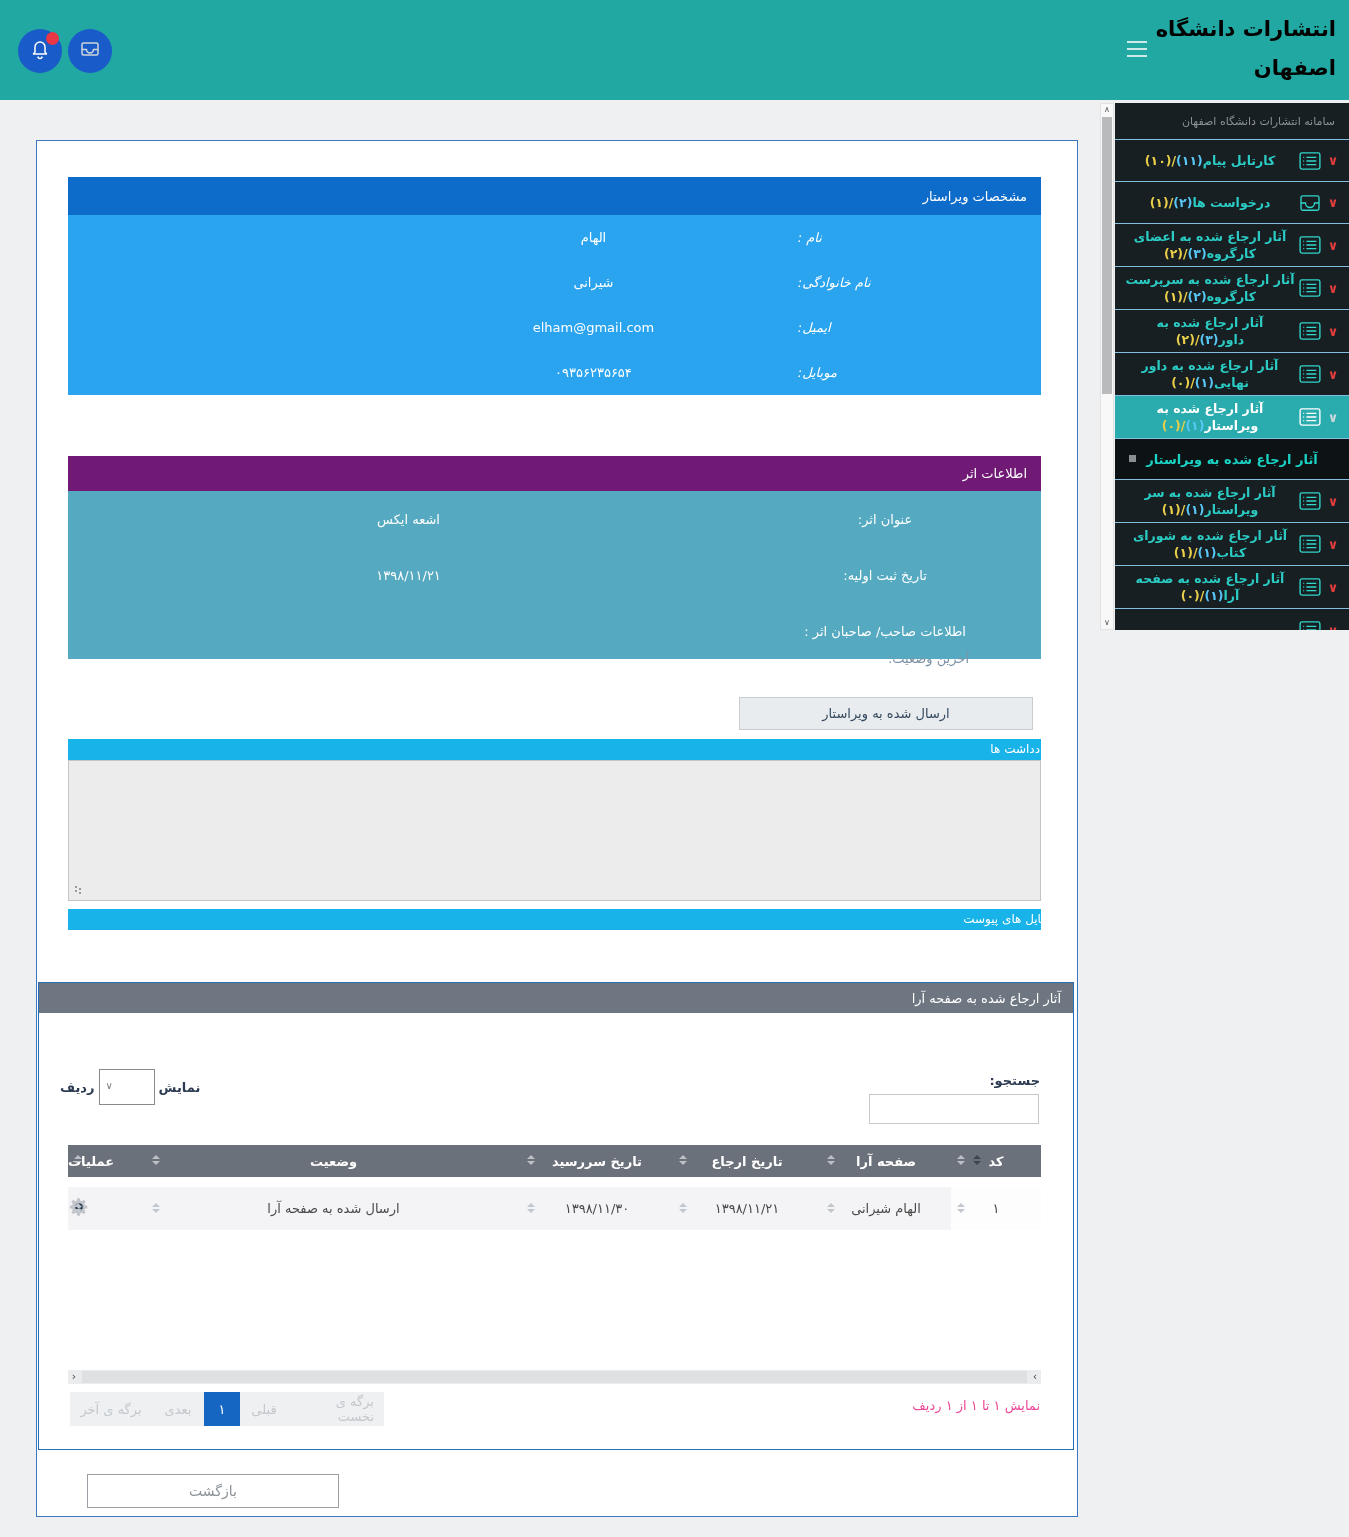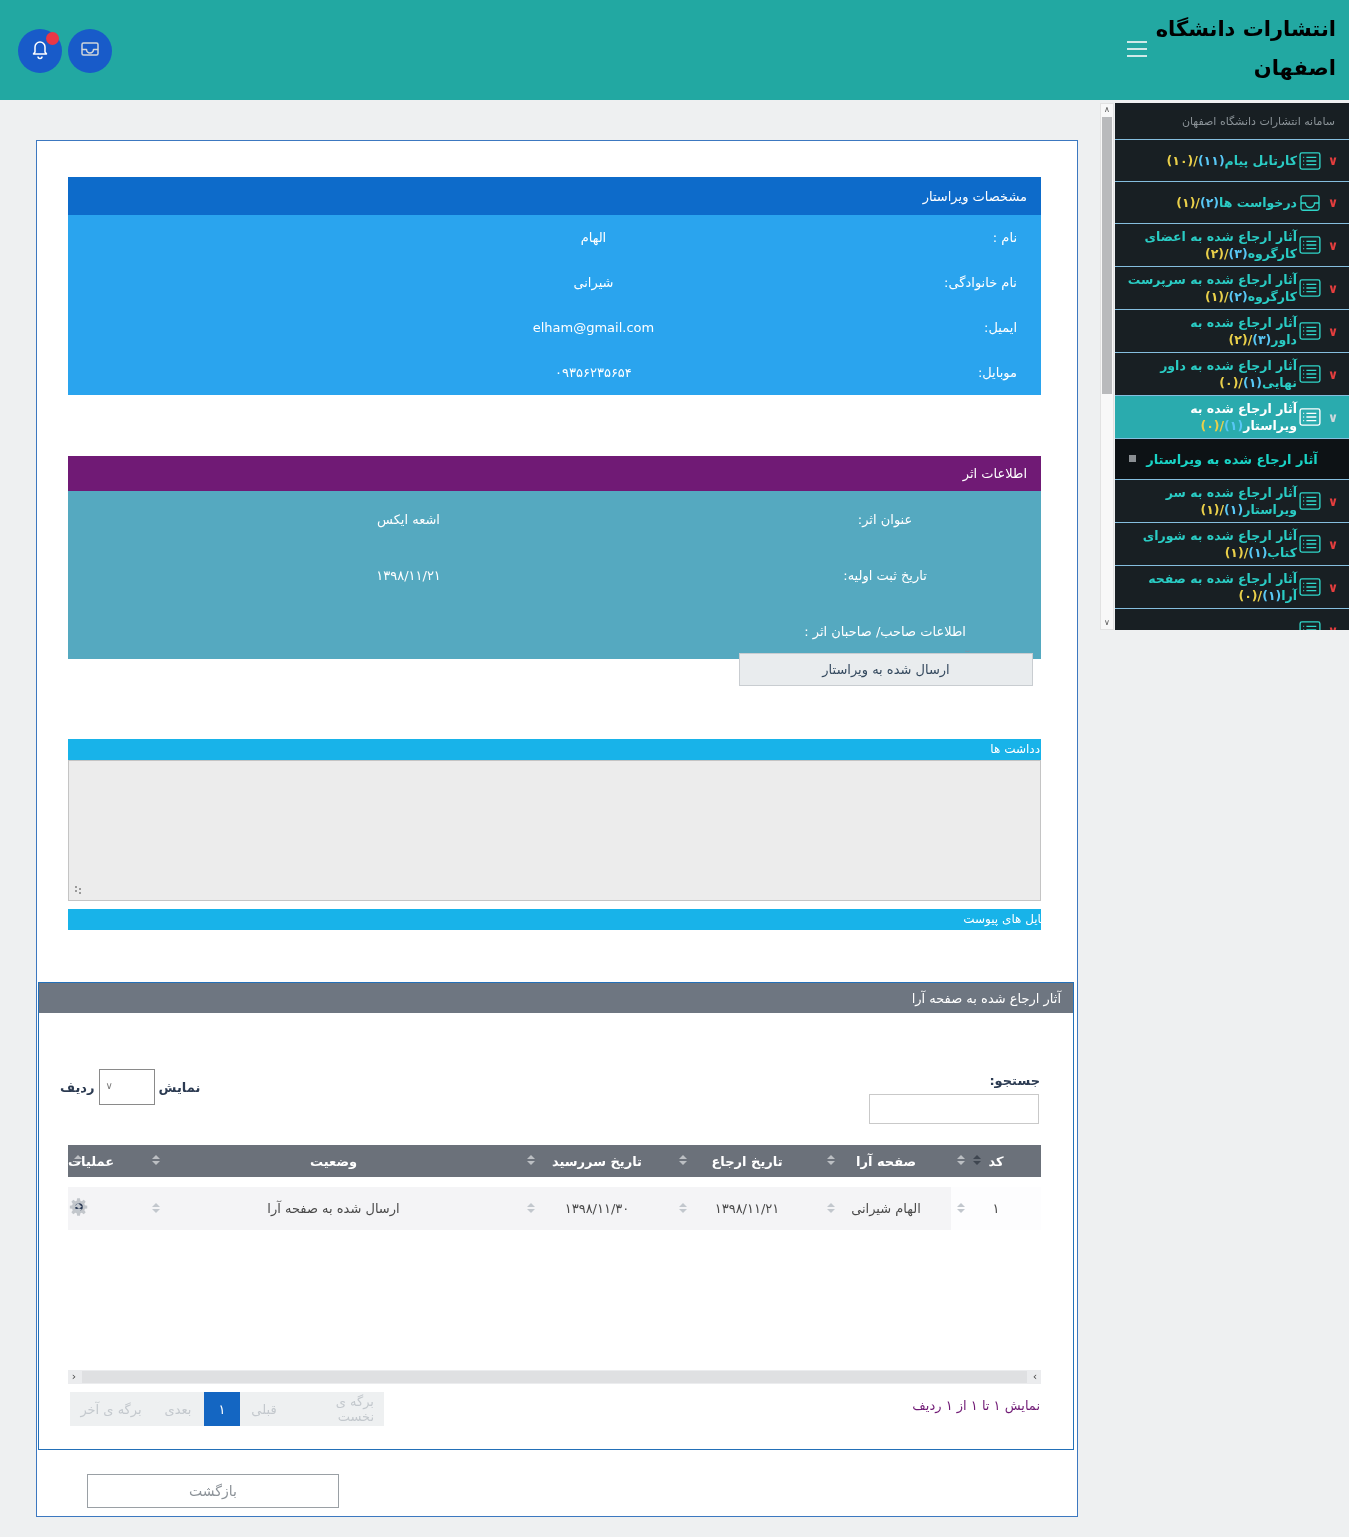--- a/index.html
+++ b/index.html
@@ -15,21 +15,21 @@
   .circle-bell { left:18px; }
   .circle-mail { left:68px; }
   .red-dot { position:absolute; right:3px; top:3px; width:13px; height:13px; border-radius:50%; background:#e93746; }
 
   
   .sidebar { position:absolute; right:0; top:103px; width:234px; height:527px; background:#181f23; overflow:hidden; }
   .sb-brand { height:37px; display:flex; align-items:center; justify-content:flex-start; padding-right:14px; color:#8b9398; font-size:11px; border-bottom:1px solid #85bede; }
   .sb-item { min-height:42px; display:flex; align-items:center; border-bottom:1px solid #85bede; padding:4px 6px 4px 4px; cursor:pointer; background:#181f23; }
   .sb-caret { color:#e53e3e; font-weight:bold; font-size:13px; width:20px; text-align:center; flex:0 0 20px; }
   .sb-ico { flex:0 0 26px; display:flex; justify-content:center; }
-  .sb-label { flex:1; text-align:right; color:#2accc4; font-size:12.5px; font-weight:bold; line-height:17px; padding-left:4px; }
+  .sb-label { flex:1; text-align:center; color:#2accc4; font-size:12.5px; font-weight:bold; line-height:17px; padding-left:4px; }
   .c1 { color:#58c7f5; } .c2 { color:#e9cf4a; } .csep { color:#e9cf4a; }
   .sb-item.active { background:#2aabae; }
   .sb-item.active .sb-label { color:#ffffff; }
   .sb-item.active .sb-caret { color:#cfd8dc; }
   .sb-sub { min-height:41px; background:#0d1215; display:flex; align-items:center; position:relative; border-bottom:1px solid #85bede; cursor:pointer; }
   .sb-sub .sb-sub-label { flex:1; text-align:center; color:#19d3c5; font-size:13px; font-weight:bold; }
   .sb-sub .bullet { position:absolute; left:14px; top:50%; margin-top:-4px; width:7px; height:7px; background:#8a8f93; }
   .sb-item.partial { border-bottom:none; }
 
   
@@ -39,31 +39,31 @@
   .vscroll .thumb { position:absolute; left:1px; top:13px; width:10px; height:277px; background:#b9babc; }
 
   
   .main-panel { position:absolute; left:36px; top:140px; width:1042px; height:1377px; background:#fff; border:1px solid #3c78c0; }
 
   .inner-panel { position:absolute; left:31px; width:973px; }
   .editor-panel { top:36px; }
   .panel-head { height:38px; background:#0d6bca; color:#fff; font-size:13px; display:flex; align-items:center; padding-right:14px; }
   .editor-body { background:#2aa4ee; }
   .f-row { height:45px; display:flex; align-items:center; color:#fff; font-size:13px; }
-  .f-label { width:25%; padding-right:24px; text-align:right; }
+  .f-label { width:25%; padding-right:24px; text-align:left;font-style:italic; }
   .f-value { width:42%; text-align:center; }
   .work-panel { top:315px; }
   .work-head { height:35px; background:#701a75; }
   .work-body { background:#55a9c0; }
   .w-row { height:56px; display:flex; align-items:center; color:#fff; font-size:13px; }
   .w-label { width:30%; padding-right:20px; text-align:center; }
   .w-value { flex:1; text-align:center; }
 
   .status-label { position:absolute; right:108px; top:510px; color:#7f93a6; font-size:13px; }
-  .status-box { position:absolute; right:44px; top:512px; width:294px; height:33px; background:#e9ecee; border:1px solid #c9cdd1; color:#34495e; font-size:13px; display:flex; align-items:center; justify-content:center; }
+  .status-box { position:absolute; right:44px; top:556px; width:294px; height:33px; background:#e9ecee; border:1px solid #c9cdd1; color:#34495e; font-size:13px; display:flex; align-items:center; justify-content:center; }
 
   .cyan-bar { position:absolute; left:31px; width:973px; height:21px; background:#18b3e9; overflow:hidden; }
   .cyan-bar span { position:absolute; right:-6px; top:3px; color:#fff; font-size:12px; white-space:nowrap; }
   .notes-bar { top:598px; }
   .files-bar { top:768px; }
   .notes-area { position:absolute; left:31px; top:619px; width:973px; height:141px; background:#ececec; border:1px solid #c4c4c4; resize:none; }
   .grip { position:absolute; left:33px; top:744px; width:8px; height:12px; }
   .grip i { display:block; width:2px; height:2px; background:#9a9a9a; margin:1px; box-shadow:0 4px 0 #9a9a9a, 4px 2px 0 #9a9a9a, 4px 6px 0 #9a9a9a; }
 
   
@@ -89,21 +89,21 @@
   .grid-row { height:43px; background:#f4f4f6; display:flex; margin-top:10px; }
   .grid-row .gc { color:#4a4a4a; font-weight:normal; font-size:13px; }
   .grid-row .sort { color:#c2c7cd; }
   .grid-row .col-code { background:#fdfdfe; }
 
   .hscroll { position:absolute; left:29px; top:387px; width:973px; height:14px; background:#ebecee; }
   .hscroll .thumb { position:absolute; left:14px; right:14px; top:1px; bottom:1px; background:#dfe0e2; }
   .hscroll .arr { position:absolute; top:0; color:#444; font-size:11px; line-height:14px; width:12px; text-align:center; cursor:pointer; }
   .hscroll .arr.l { left:0; } .hscroll .arr.r { right:0; }
 
-  .grid-footer-text { position:absolute; right:33px; top:415px; color:#701a75; font-size:13px; }
+  .grid-footer-text { position:absolute; right:33px; top:415px; color:#ec4899; font-size:13px; }
   .pager { position:absolute; left:31px; top:409px; display:flex; direction:rtl; }
   .pg { height:34px; display:flex; align-items:center; justify-content:center; background:#eef0f1; color:#c3c8cd; font-size:13px; cursor:pointer; padding:0 10px; }
   .pg-first{width:96px;} .pg-prev{width:48px;} .pg-next{width:52px;} .pg-last{width:82px;}
   .pg-page { width:36px; background:#1466c2; color:#fff; }
 
   .back-btn { position:absolute; left:50px; top:1333px; width:252px; height:34px; background:#fff; border:1px solid #9aa0a5; color:#8d9399; font-size:14px; display:flex; align-items:center; justify-content:center; cursor:pointer; }
 
   .ltr { direction:ltr; unicode-bidi:embed; }
 </style>
 </head>

